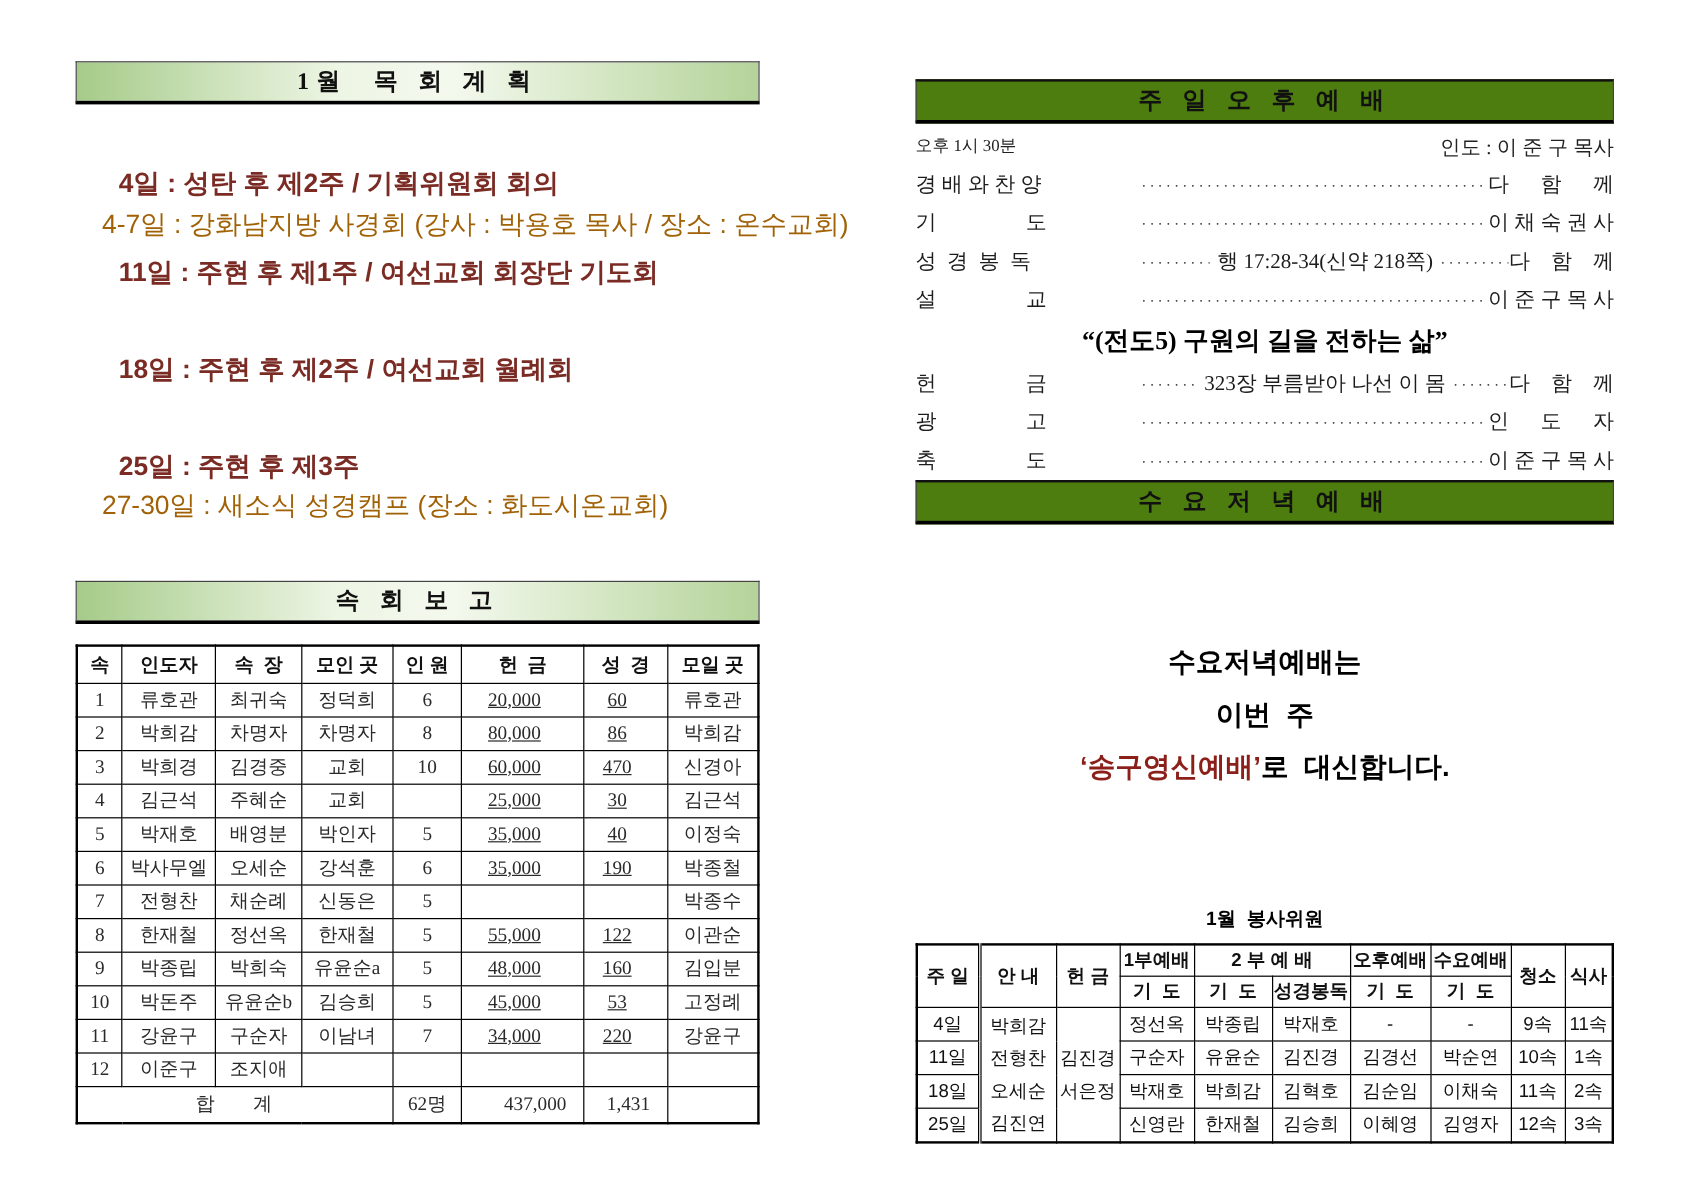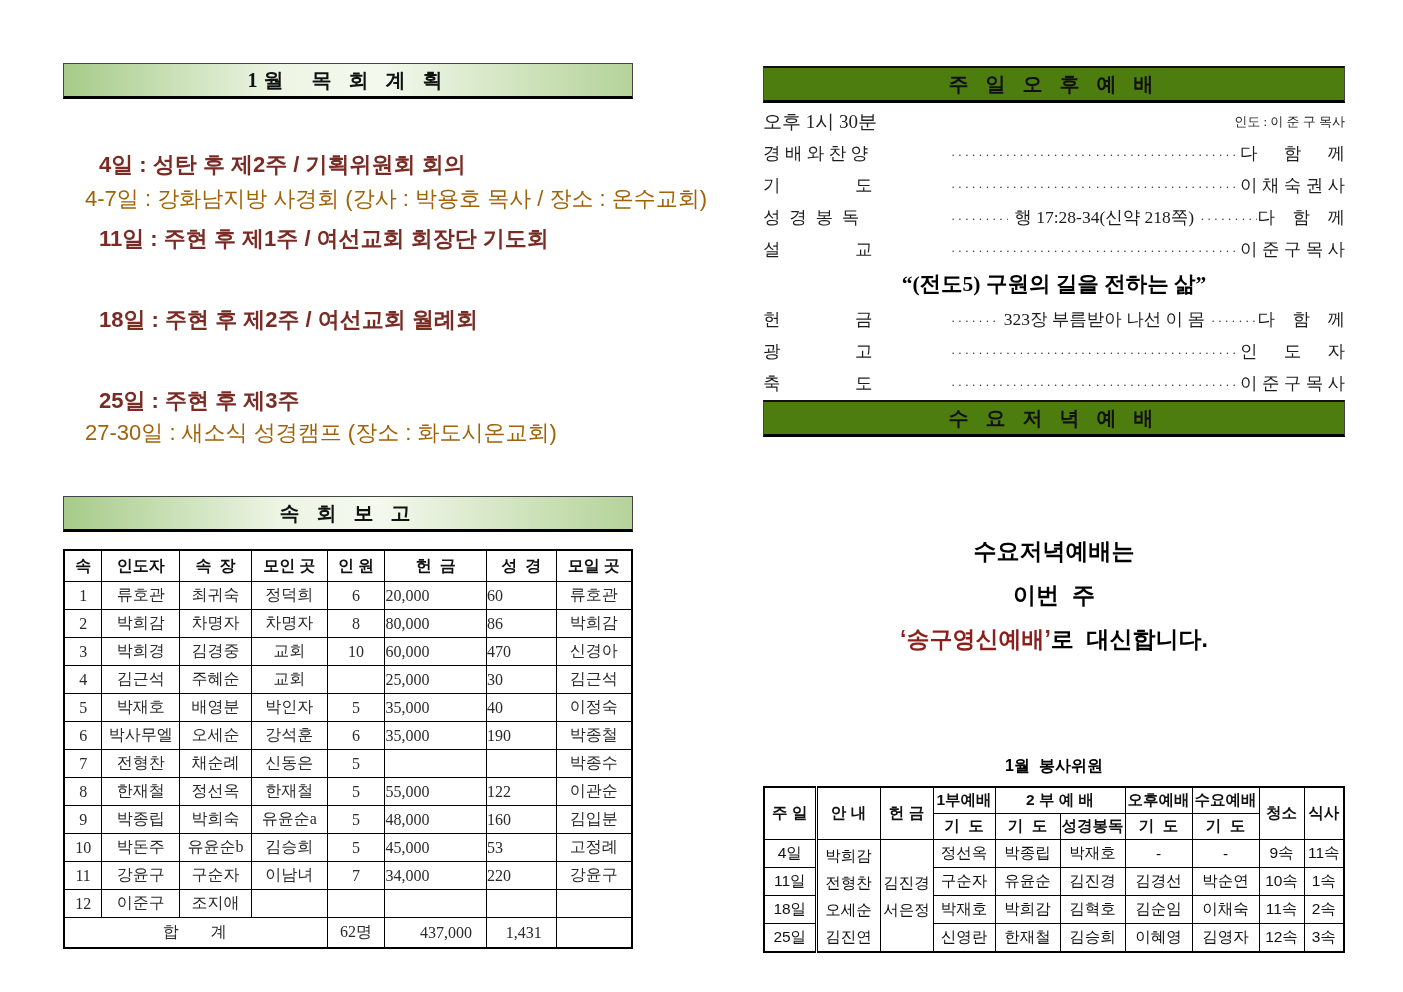--- a/index.html
+++ b/index.html
@@ -1,19 +1,19 @@
 <!DOCTYPE html>
 <html><head>
 <meta charset="utf-8">
 <style>
   html,body{margin:0;padding:0;background:#fff;}
   .page{position:relative;width:1403px;height:992px;background:#fff;overflow:hidden;
         font-family:"Liberation Serif",serif;color:#222;}
   .col{position:absolute;top:0;}
-  .left-col{left:63px;top:63px;width:570px;}
+  .left-col{left:63px;top:51px;width:570px;}
   .right-col{left:763px;top:66px;width:582px;}
 
   
   .bar{height:32px;line-height:32px;text-align:center;font-weight:bold;font-size:20px;
        letter-spacing:6px;color:#111;border:1px solid #444;border-bottom:3px solid #000;
        white-space:pre;}
   .bar.grad{background:linear-gradient(90deg,#a6cb89 0%,#edf5e4 38%,#f4f9ee 55%,#b4d399 100%);}
   .bar.solid{background:#4d7c0f;border-top:2px solid #111;}
 
   
@@ -21,38 +21,38 @@
              white-space:pre;}
   .plan-item.bold{font-weight:bold;color:#7a2b24;padding-left:36px;}
   .plan-item.reg{color:#a16207;padding-left:22px;}
 
   
   table{border-collapse:collapse;}
   .report-table{width:570px;margin-top:17px;border:2px solid #000;font-size:16px;}
   .report-table th,.report-table td{border:1px solid #000;height:27px;text-align:center;
         white-space:pre;color:#2a2a2a;padding:0;}
   .report-table th{font-weight:bold;height:30px;color:#111;}
-  .report-table td:nth-child(6),.report-table td:nth-child(7){text-align:left;padding-right:14px;}
+  .report-table td:nth-child(6),.report-table td:nth-child(7){text-align:center;padding-right:14px;text-decoration:underline;}
   .report-table tfoot td{height:29px;}
   .report-table tfoot td.num{text-align:right;padding-right:14px;}
   .report-table tfoot td.lab{letter-spacing:2px;}
 
   
   .worship{margin-top:4px;}
   .worship-line{display:flex;align-items:center;height:32px;font-size:17.5px;color:#1c1c1c;}
   .wl-label{flex:0 0 auto;min-width:188px;white-space:pre;}
   .wl-mid{flex:0 0 auto;white-space:pre;padding:0 6px;}
   .wl-mid:empty{display:none;padding:0;}
   .wl-right{flex:0 0 auto;white-space:pre;}
   .dots{flex:1 1 auto;overflow:hidden;white-space:nowrap;height:22px;line-height:22px;color:#3a3a3a;}
   .dots::after{content:"·······································································································································";
       letter-spacing:2.5px;font-size:13px;}
   .meta-line{display:flex;justify-content:space-between;align-items:center;height:30px;margin-top:3px;}
-  .meta-time{font-size:19px;white-space:pre;}
-  .meta-leader{font-size:13px;white-space:pre;}
+  .meta-time{font-size:14px;white-space:pre;}
+  .meta-leader{font-size:17px;white-space:pre;}
   .sermon-title{height:38px;line-height:38px;text-align:center;font-weight:bold;font-size:21.5px;
       color:#000;white-space:pre;}
 
   
   .notice{margin-top:92px;text-align:center;font-family:"Liberation Sans",sans-serif;
       font-weight:bold;color:#000;}
   .notice div{line-height:44px;font-size:23px;white-space:pre;}
   .red{color:#8b1f1a;}
 
   

